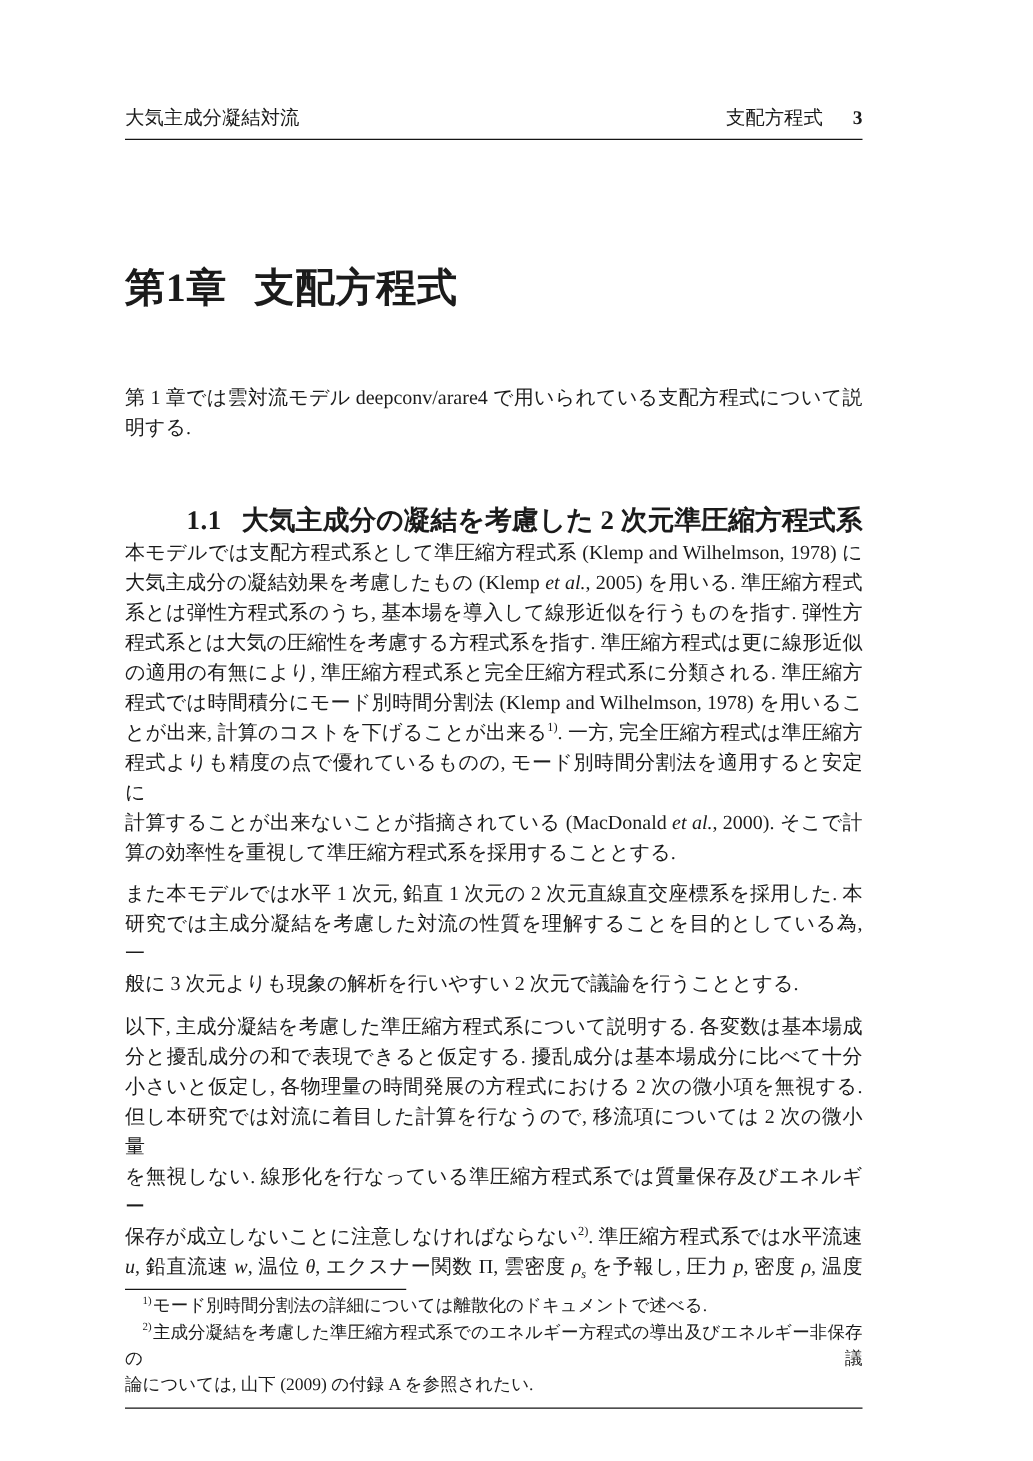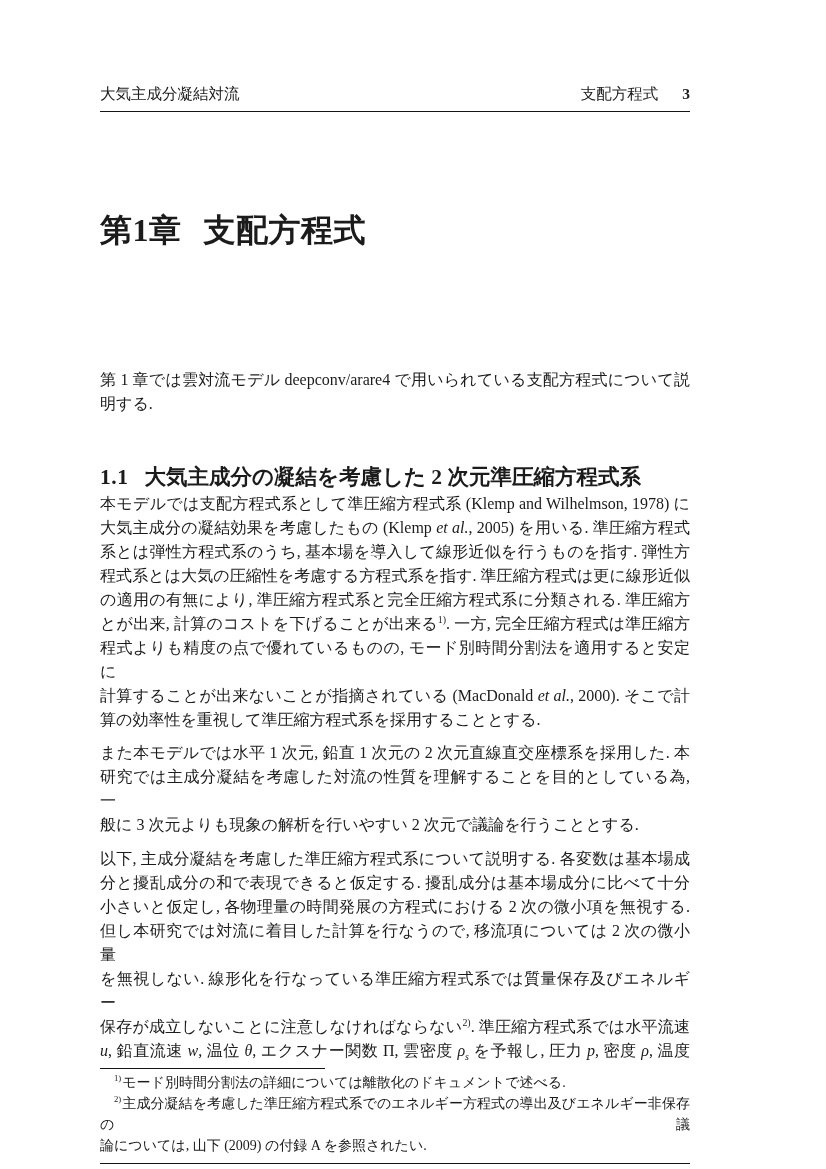--- a/index.html
+++ b/index.html
@@ -16,24 +16,24 @@
     border-bottom:1.6px solid #151515;padding-bottom:6px;font-size:15.5px;
   }
   .pagehead .right{display:flex;gap:24px;align-items:baseline;}
   .pagenum{font-weight:bold;}
 
   
   .chapter{margin:96px 0 0 0;font-size:32px;font-weight:bold;line-height:44px;letter-spacing:.5px;}
   .chapter .num{margin-right:22px;}
 
   
-  .intro{margin-top:116px;}
+  .intro{margin-top:55px;}
 
   
-  .section{margin:46px 0 0 0;font-size:21.5px;font-weight:bold;line-height:30px;}
+  .section{margin:46px 0 0 0;font-size:21.5px;font-weight:bold;line-height:30px;text-align:right;}
   .section .num{margin-right:16px;letter-spacing:.5px;}
 
   
   .bodytext{font-size:16px;line-height:24px;}
   .para1{}
   .para2{margin-top:9px;}
   .para3{margin-top:10px;}
   .tline{text-align:justify;}
   .stretch{text-align-last:justify;}
   .flush{text-align-last:left;}
@@ -76,20 +76,21 @@
   <h2 class="section">
     <span class="num">1.1</span><span>大気主成分の凝結を考慮した 2 次元準圧縮方程式系</span>
   </h2>
 
   <div class="para1 bodytext">
       <div class="tline stretch"><span>本モデルでは支配方程式系として準圧縮方程式系 (Klemp and Wilhelmson, 1978) に</span></div>
       <div class="tline stretch"><span>大気主成分の凝結効果を考慮したもの (Klemp </span><i>et al.</i><span>, 2005) を用いる. 準圧縮方程式</span></div>
       <div class="tline stretch"><span>系とは弾性方程式系のうち, 基本場を導入して線形近似を行うものを指す. 弾性方</span></div>
       <div class="tline stretch"><span>程式系とは大気の圧縮性を考慮する方程式系を指す. 準圧縮方程式は更に線形近似</span></div>
       <div class="tline stretch"><span>の適用の有無により, 準圧縮方程式系と完全圧縮方程式系に分類される. 準圧縮方</span></div>
+      <div class="tline stretch"><span>程式では時間積分にモード別時間分割法 (Klemp and Wilhelmson, 1978) を用いるこ</span></div>
       <div class="tline stretch"><span>とが出来, 計算のコストを下げることが出来る</span><sup>1)</sup><span>. 一方, 完全圧縮方程式は準圧縮方</span></div>
       <div class="tline stretch"><span>程式よりも精度の点で優れているものの, モード別時間分割法を適用すると安定に</span></div>
       <div class="tline stretch"><span>計算することが出来ないことが指摘されている (MacDonald </span><i>et al.</i><span>, 2000). そこで計</span></div>
       <div class="tline flush"><span>算の効率性を重視して準圧縮方程式系を採用することとする.</span></div>
     </div>
   <div class="para2 bodytext">
       <div class="tline stretch"><span>また本モデルでは水平 1 次元, 鉛直 1 次元の 2 次元直線直交座標系を採用した. 本</span></div>
       <div class="tline stretch"><span>研究では主成分凝結を考慮した対流の性質を理解することを目的としている為, 一</span></div>
       <div class="tline flush"><span>般に 3 次元よりも現象の解析を行いやすい 2 次元で議論を行うこととする.</span></div>
     </div>

